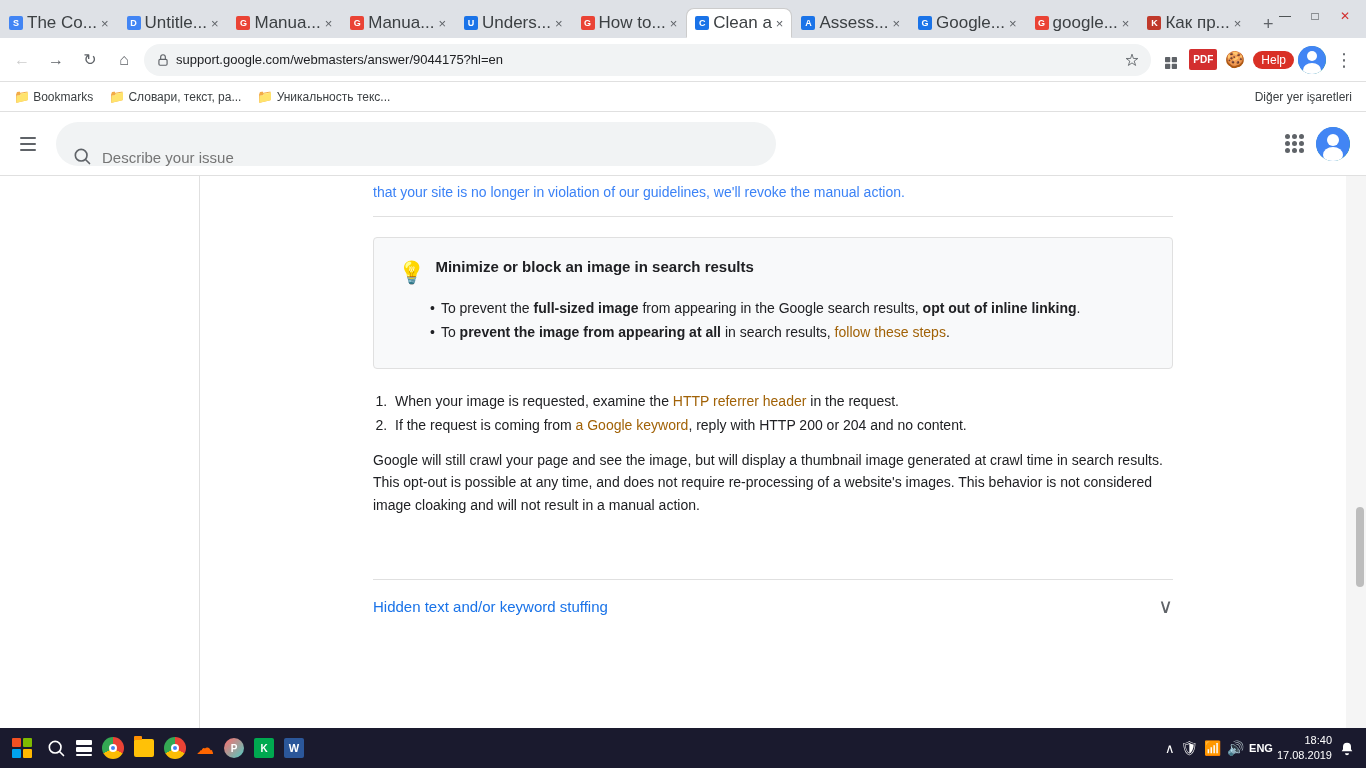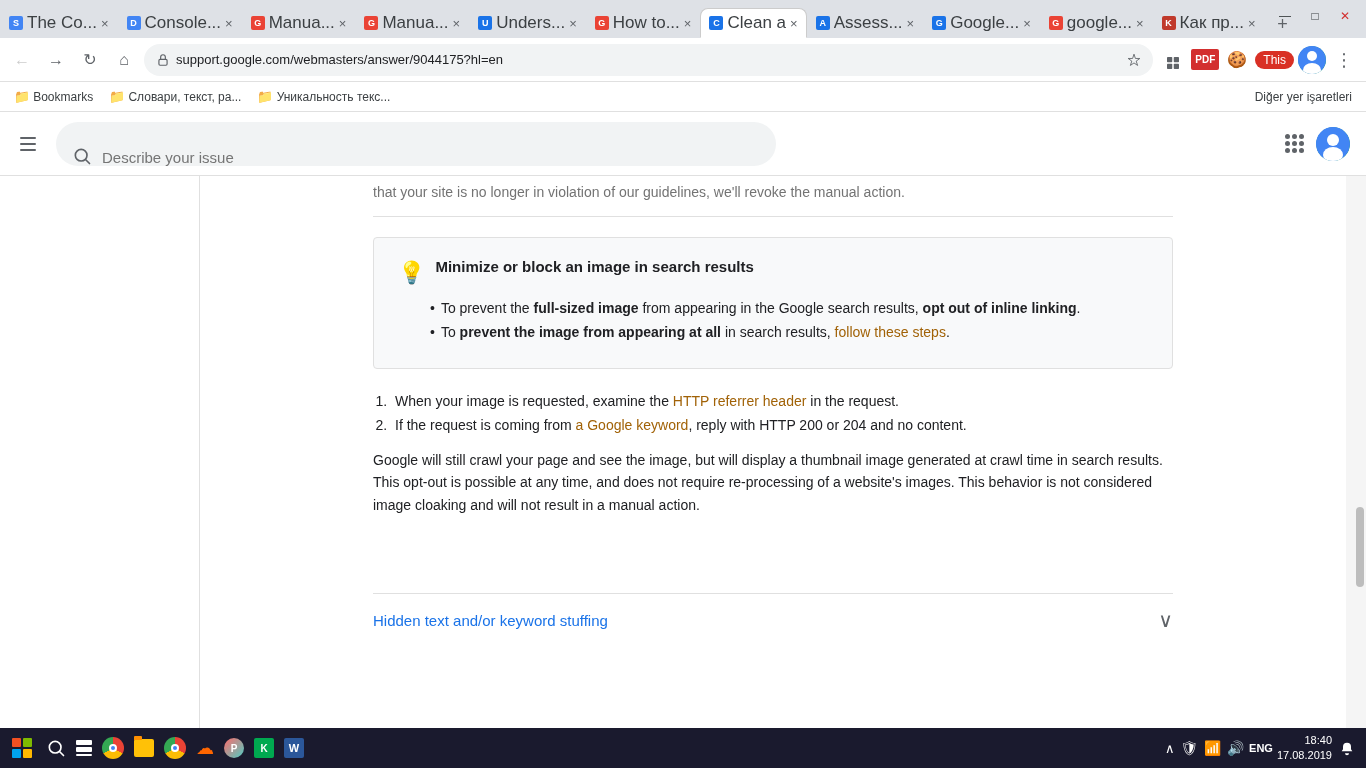--- a/index.html
+++ b/index.html
@@ -314,21 +314,21 @@
       border-radius: 4px;
     }
 
     .page-content {
       padding: 0 30px 30px 30px;
       max-width: 860px;
       margin: 0 auto;
     }
 
     .cut-off-text {
-      color: #737373;
+      color: #3b82f6;
       font-size: 14px;
       padding: 8px 0 16px 0;
       border-bottom: 1px solid #e0e0e0;
       margin-bottom: 20px;
     }
 
     
     .tip-box {
       background: #f8f9fa;
       border: 1px solid #e0e0e0;
@@ -498,21 +498,21 @@
 <div class="chrome-frame">
   <div class="tab-bar">
 
     <div class="tab">
       <div class="tab-favicon" style="background:#4285f4;border-radius:2px;display:flex;align-items:center;justify-content:center;color:white;font-size:9px;font-weight:bold;">S</div>
       <span class="tab-title">The Co...</span>
       <span class="tab-close">×</span>
     </div>
     <div class="tab">
       <div class="tab-favicon" style="background:#4285f4;border-radius:2px;display:flex;align-items:center;justify-content:center;color:white;font-size:9px;font-weight:bold;">D</div>
-      <span class="tab-title">Console...</span>
+      <span class="tab-title">Untitle...</span>
       <span class="tab-close">×</span>
     </div>
     <div class="tab">
       <div class="tab-favicon" style="background:#ea4335;border-radius:2px;display:flex;align-items:center;justify-content:center;color:white;font-size:9px;font-weight:bold;">G</div>
       <span class="tab-title">Manua...</span>
       <span class="tab-close">×</span>
     </div>
     <div class="tab">
       <div class="tab-favicon" style="background:#ea4335;border-radius:2px;display:flex;align-items:center;justify-content:center;color:white;font-size:9px;font-weight:bold;">G</div>
       <span class="tab-title">Manua...</span>
@@ -580,21 +580,21 @@
       <div class="addr-icon">
         <svg width="18" height="18" viewBox="0 0 24 24" fill="#5f6368">
             <rect x="4" y="8" width="7" height="7" rx="1"></rect>
             <rect x="13" y="8" width="7" height="7" rx="1"></rect>
             <rect x="4" y="17" width="7" height="7" rx="1"></rect>
             <rect x="13" y="17" width="7" height="7" rx="1"></rect>
           </svg>
       </div>
       <div class="addr-icon" style="background:#d32f2f;color:white;font-size:10px;font-weight:bold;border-radius:2px;padding:1px 2px;">PDF</div>
       <div class="addr-icon" style="font-size:16px;">🍪</div>
-      <div class="profile-btn">This</div>
+      <div class="profile-btn">Help</div>
       <div class="avatar-circle">
         <svg width="28" height="28" viewBox="0 0 28 28">
           <circle cx="14" cy="14" r="14" fill="#4285f4"></circle>
           <circle cx="14" cy="10" r="5" fill="white"></circle>
           <ellipse cx="14" cy="24" rx="9" ry="7" fill="white"></ellipse>
         </svg>
       </div>
       <div class="addr-icon" style="font-size:18px;color:#5f6368;">⋮</div>
     </div>
   </div>
@@ -689,21 +689,21 @@
               When your image is requested, examine the <a class="link" href="#">HTTP referrer header</a> in the request.
             </li>
             <li>
               If the request is coming from <a class="link" href="#">a Google keyword</a>, reply with HTTP 200 or 204 and no content.
             </li>
           </ol>
           <p class="body-text">Google will still crawl your page and see the image, but will display a thumbnail image generated at crawl time in search results. This opt-out is possible at any time, and does not require re-processing of a website's images. This behavior is not considered image cloaking and will not result in a manual action.</p>
         </div>
       </div>
 
-      <div style="max-width:860px;margin:17px auto;padding:12px 30px;">
+      <div style="max-width:860px;margin:3px auto;padding:12px 30px;">
         <div class="collapsible-section">
           <span class="collapsible-title">Hidden text and/or keyword stuffing</span>
           <span class="chevron-icon">∨</span>
         </div>
       </div>
     </div>
 
     <div class="right-area">
       <div class="scrollbar-track">
         <div class="scrollbar-thumb"></div>

